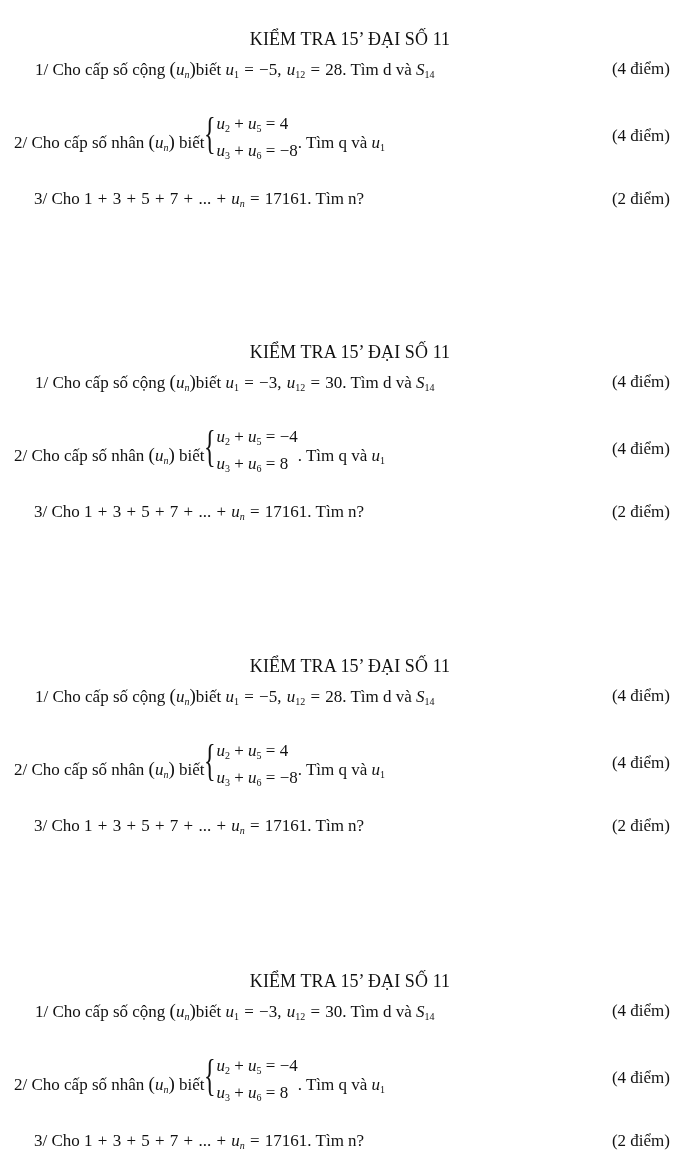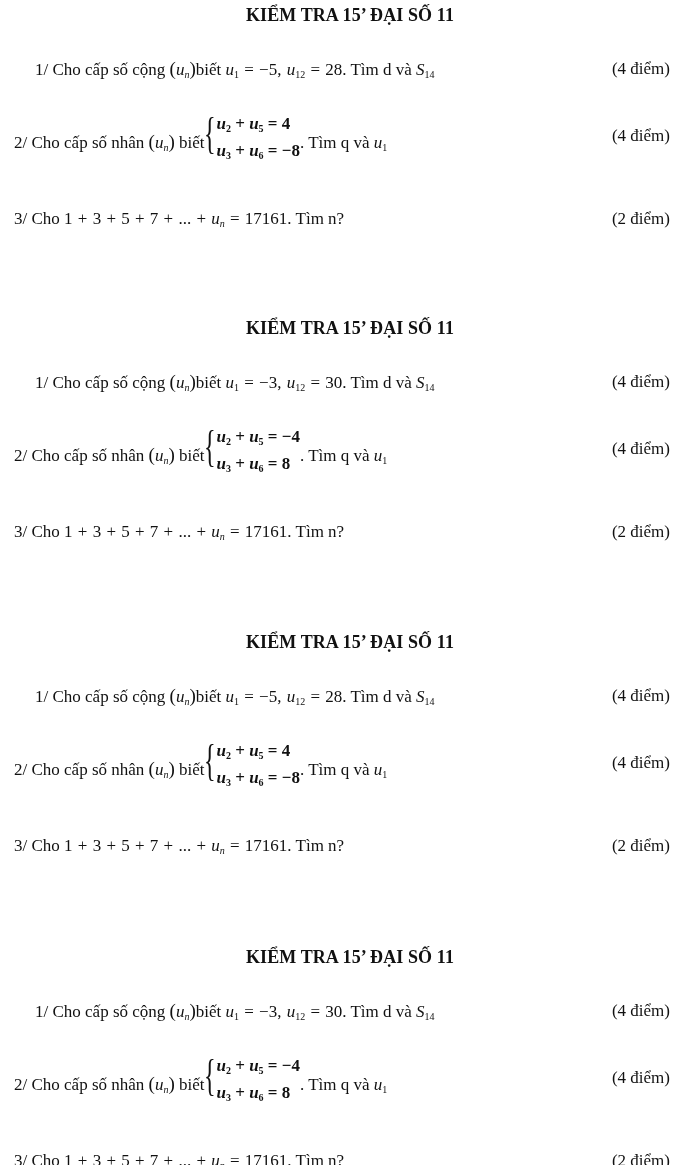--- a/index.html
+++ b/index.html
@@ -3,43 +3,43 @@
   <meta charset="utf-8">
   <style>
     html, body { margin: 0; padding: 0; background: #ffffff; }
     body {
       width: 700px; height: 1165px; position: relative; overflow: hidden;
       font-family: "Liberation Serif", serif; color: #111;
       font-size: 17px;
     }
     .block { position: absolute; left: 0; width: 700px; height: 300px; }
     .title {
-      position: absolute; top: 0; left: 0; width: 700px; text-align: center;
-      font-weight: bold; font-size: 18px; letter-spacing: 0.1px;
+      position: absolute; top: 24px; left: 0; width: 700px; text-align: center;
+      font-weight: normal; font-size: 18px; letter-spacing: 0.1px;
     }
     .q { position: absolute; left: 14px; right: 30px; height: 30px; }
     .q .text { position: absolute; left: 0; top: 0; white-space: nowrap; line-height: 28px; }
     .q .pts { position: absolute; right: 0; top: 0; line-height: 28px; white-space: nowrap; font-family: Liberation Serif, serif; }
     .q1 { top: 50px; margin-left: 21px; }
     .q2 { top: 108px; height: 46px; }
     .q2 .text, .q2 .pts { top: 9px; }
-    .q3 { top: 200px; }
+    .q3 { top: 180px; margin-left: 20px; }
     i.v { font-style: italic; }
     sub { font-size: 10px; vertical-align: -3px; }
     .paren { font-size: 19px; }
     .sys {
       display: inline-block; position: relative; vertical-align: middle;
       margin-top: -9px;
     }
     .sys .brace {
       position: absolute; left: 0; top: 1px; font-size: 44px; line-height: 40px;
       transform: scaleX(0.55); transform-origin: left center; font-weight: 300;
     }
     .sys .rows { display: inline-block; margin-left: 12px; line-height: 22px; }
-    .sys .row { display: block; white-space: nowrap; font-weight: bold; }
+    .sys .row { display: block; white-space: nowrap; }
     .math { word-spacing: 1px; }
   </style>
 </head>
 <body>
 
 <div id="page">
     <div class="block" style="top: 5px;">
     <div class="title">KIỂM TRA 15’ ĐẠI SỐ 11</div>
 
     <div class="q q1">

